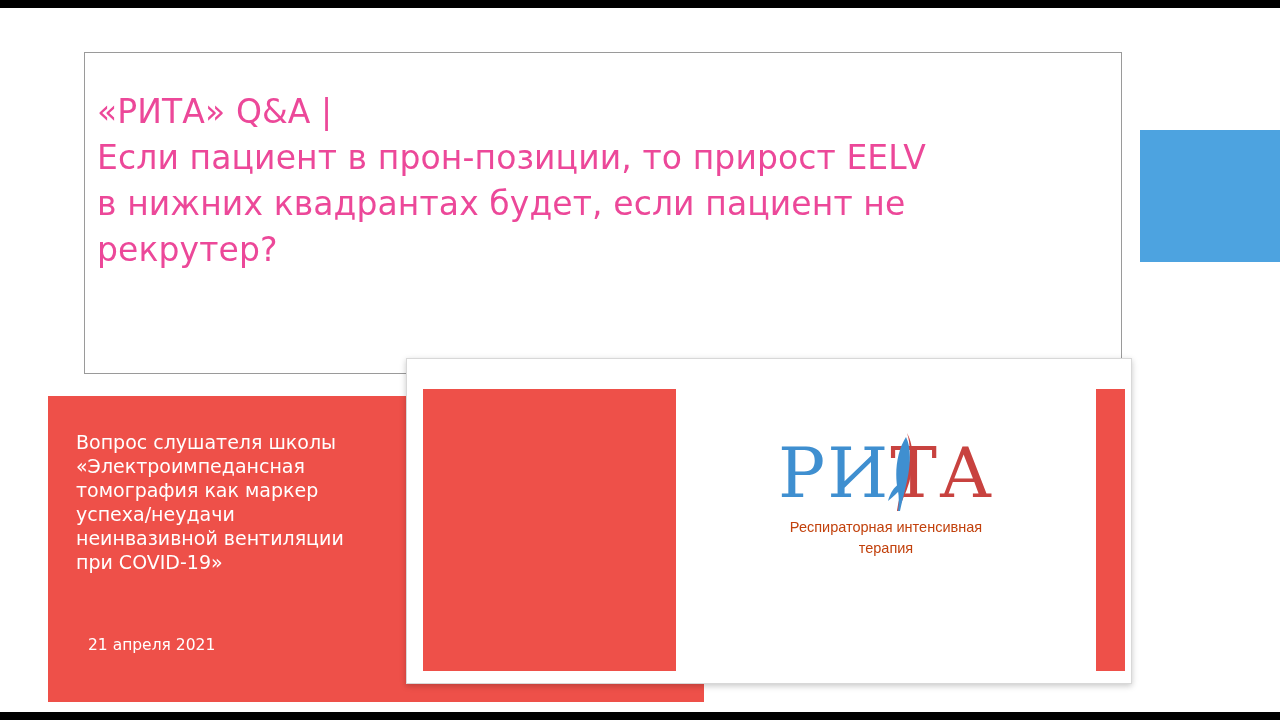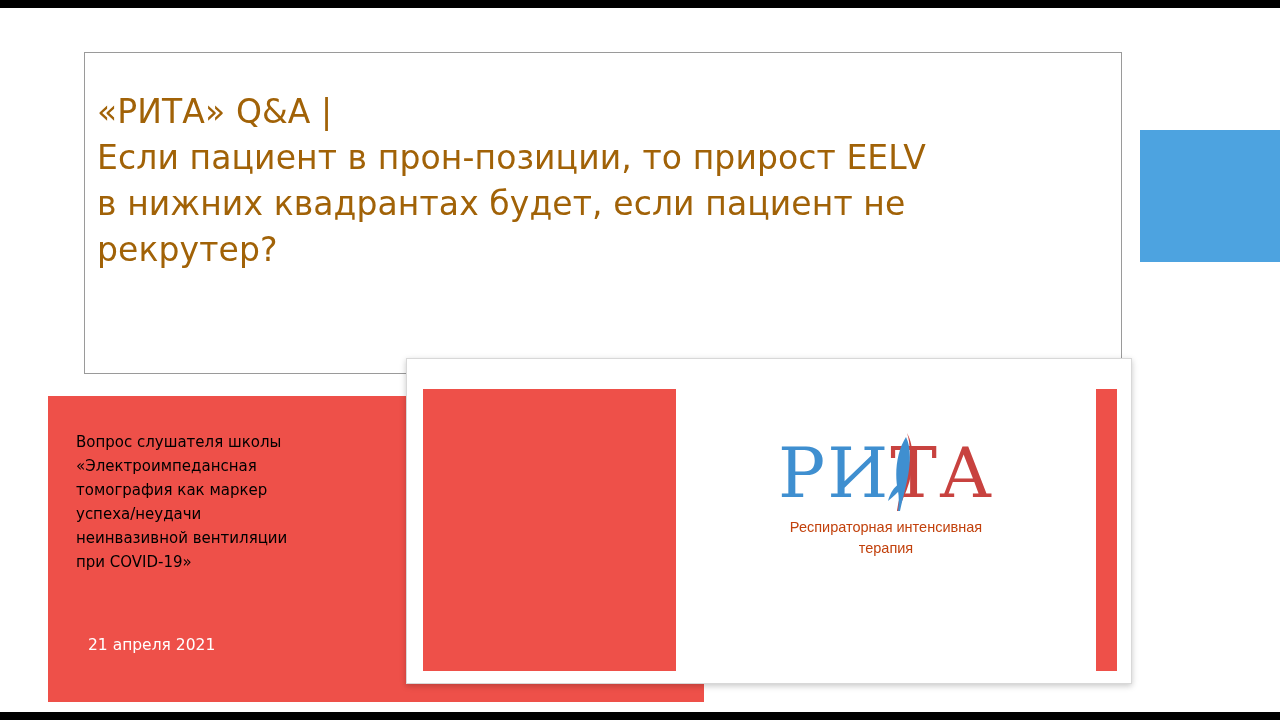--- a/index.html
+++ b/index.html
@@ -45,43 +45,43 @@
     background: #ffffff;
     box-sizing: border-box;
   }
   .title-text {
     position: absolute;
     left: 12px;
     top: 36px;
     width: 1010px;
     font-size: 33px;
     line-height: 46px;
-    color: #a16207;
+    color: #ec4899;
     font-weight: 400;
     letter-spacing: 0.1px;
     white-space: pre-line;
   }
 
   
   .red-block {
     position: absolute;
     left: 48px;
     top: 388px;
     width: 656px;
     height: 306px;
     background: #ee5049;
   }
   .red-block-text {
     position: absolute;
     left: 28px;
     top: 34px;
     width: 320px;
-    font-size: 15px;
+    font-size: 19px;
     line-height: 24px;
-    color: #000000;
+    color: #ffffff;
     white-space: pre-line;
   }
   .red-block-date {
     position: absolute;
     left: 40px;
     top: 238px;
     font-size: 15.5px;
     line-height: 22px;
     color: #ffffff;
   }
@@ -98,20 +98,21 @@
     box-sizing: border-box;
     box-shadow: 0 2px 6px rgba(0,0,0,0.22);
   }
   .logo-card-inner {
     position: absolute;
     left: 16px;
     top: 30px;
     width: 694px;
     height: 282px;
     background: #ee5049;
+    padding-left: 8px;
   }
   .logo-white-area {
     position: absolute;
     left: 253px;
     top: 0px;
     width: 420px;
     height: 282px;
     background: #ffffff;
   }
 

